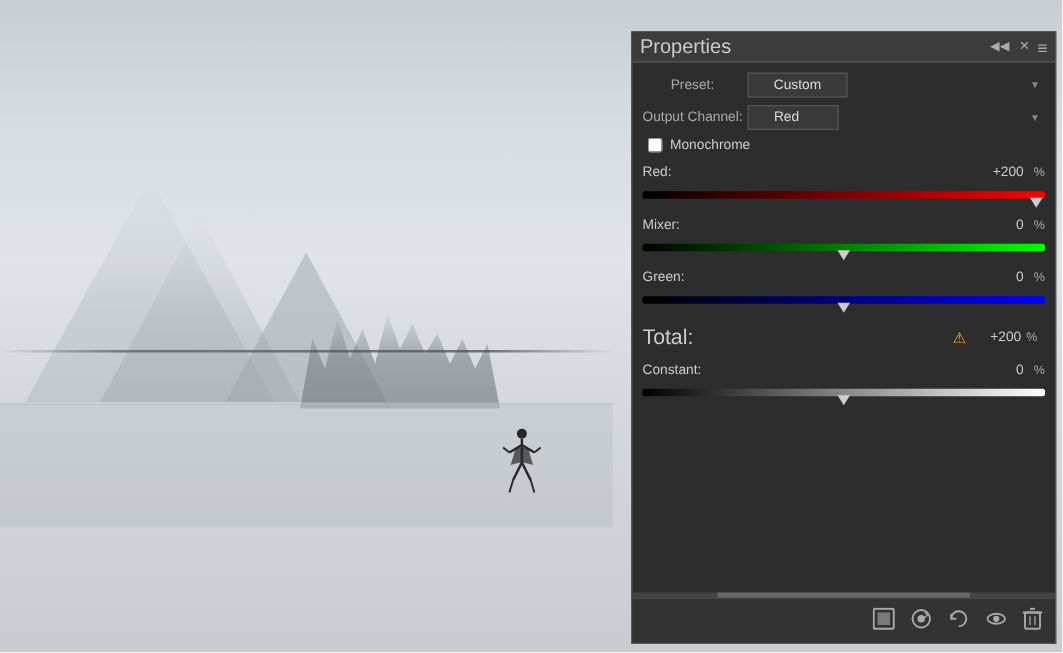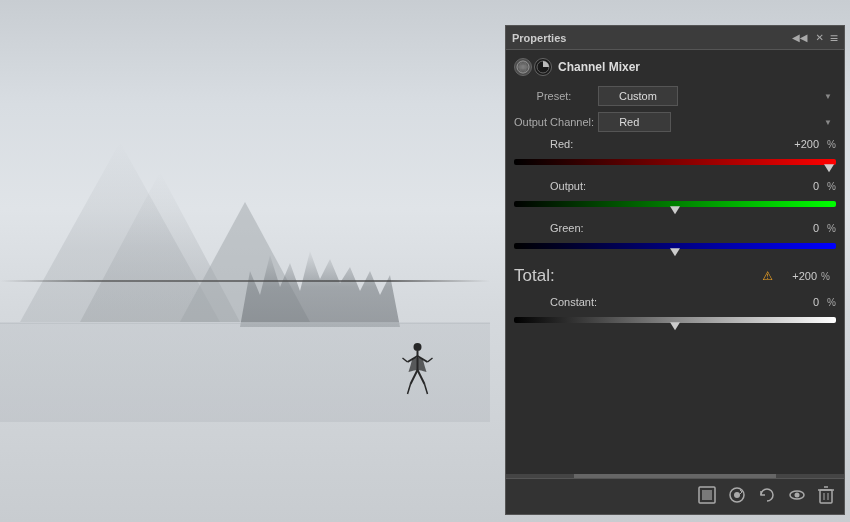--- a/index.html
+++ b/index.html
@@ -130,22 +130,22 @@
       align-items: center;
       justify-content: space-between;
       padding: 4px 6px;
       background: #3c3c3c;
       border-bottom: 1px solid #555;
       height: 24px;
     }
 
     .panel-title {
       color: #ccc;
-      font-size: 11px;
-      font-weight: bold;
+      font-size: 16px;
+      font-weight: normal;
     }
 
     .panel-title-controls {
       display: flex;
       gap: 4px;
       align-items: center;
     }
 
     .panel-control-btn {
       color: #aaa;
@@ -275,21 +275,20 @@
     
     .slider-section {
       margin-bottom: 8px;
     }
 
     .slider-header {
       display: flex;
       align-items: center;
       justify-content: space-between;
       margin-bottom: 2px;
-      margin-left: 36px;
     }
 
     .slider-name {
       color: #ccc;
       font-size: 11px;
       min-width: 50px;
     }
 
     .slider-value {
       color: #ccc;
@@ -472,40 +471,20 @@
     <span class="panel-title">Properties</span>
     <div class="panel-title-controls">
       <button class="panel-control-btn">◀◀</button>
       <button class="panel-control-btn">✕</button>
       <span class="panel-menu-btn">≡</span>
     </div>
   </div>
 
   <div class="panel-content">
 
-    <div class="channel-mixer-header">
-      <div class="channel-mixer-icons">
-        <div class="cm-icon cm-icon-globe">
-          <svg width="14" height="14" viewBox="0 0 14 14" xmlns="http://www.w3.org/2000/svg">
-            <circle cx="7" cy="7" r="6" fill="none" stroke="#999" stroke-width="1"></circle>
-            <ellipse cx="7" cy="7" rx="3" ry="6" fill="none" stroke="#777" stroke-width="0.8"></ellipse>
-            <line x1="1" y1="7" x2="13" y2="7" stroke="#777" stroke-width="0.8"></line>
-            <line x1="2" y1="4" x2="12" y2="4" stroke="#666" stroke-width="0.6"></line>
-            <line x1="2" y1="10" x2="12" y2="10" stroke="#666" stroke-width="0.6"></line>
-          </svg>
-        </div>
-        <div class="cm-icon cm-icon-circle">
-          <svg width="14" height="14" viewBox="0 0 14 14" xmlns="http://www.w3.org/2000/svg">
-            <circle cx="7" cy="7" r="6" fill="#1a1a1a" stroke="#666" stroke-width="1"></circle>
-            <path d="M7 1 A6 6 0 0 1 13 7 L7 7 Z" fill="#bbb"></path>
-          </svg>
-        </div>
-      </div>
-      <span class="channel-mixer-title">Channel Mixer</span>
-    </div>
 
     <div class="form-row">
       <span class="form-label">Preset:</span>
       <div class="select-wrapper">
         <select class="form-select">
           <option>Custom</option>
           <option>Default</option>
         </select>
         <span class="select-arrow">▼</span>
       </div>
@@ -516,39 +495,43 @@
       <div class="select-wrapper">
         <select class="form-select">
           <option>Red</option>
           <option>Green</option>
           <option>Blue</option>
         </select>
         <span class="select-arrow">▼</span>
       </div>
     </div>
 
+    <div class="checkbox-row">
+      <input type="checkbox" class="checkbox-input" style="">
+      <span class="checkbox-label">Monochrome</span>
+    </div>
 
     <div class="slider-section">
       <div class="slider-header">
         <span class="slider-name">Red:</span>
         <div style="display:flex;align-items:center;gap:2px;">
           <span class="slider-value">+200</span>
           <span class="slider-unit">%</span>
         </div>
       </div>
       <div class="slider-track-container">
         <div class="slider-track slider-track-red">
           <div class="slider-thumb" style="right: 2px; top: 6px; border-top-color: #ccc;"></div>
         </div>
       </div>
     </div>
 
     <div class="slider-section">
       <div class="slider-header">
-        <span class="slider-name">Output:</span>
+        <span class="slider-name">Mixer:</span>
         <div style="display:flex;align-items:center;gap:2px;">
           <span class="slider-value">0</span>
           <span class="slider-unit">%</span>
         </div>
       </div>
       <div class="slider-track-container">
         <div class="slider-track slider-track-green" style="position:relative;">
           <div class="slider-thumb" style="left: calc(50% - 5px); top: 6px; border-top-color: #ccc;"></div>
         </div>
       </div>

